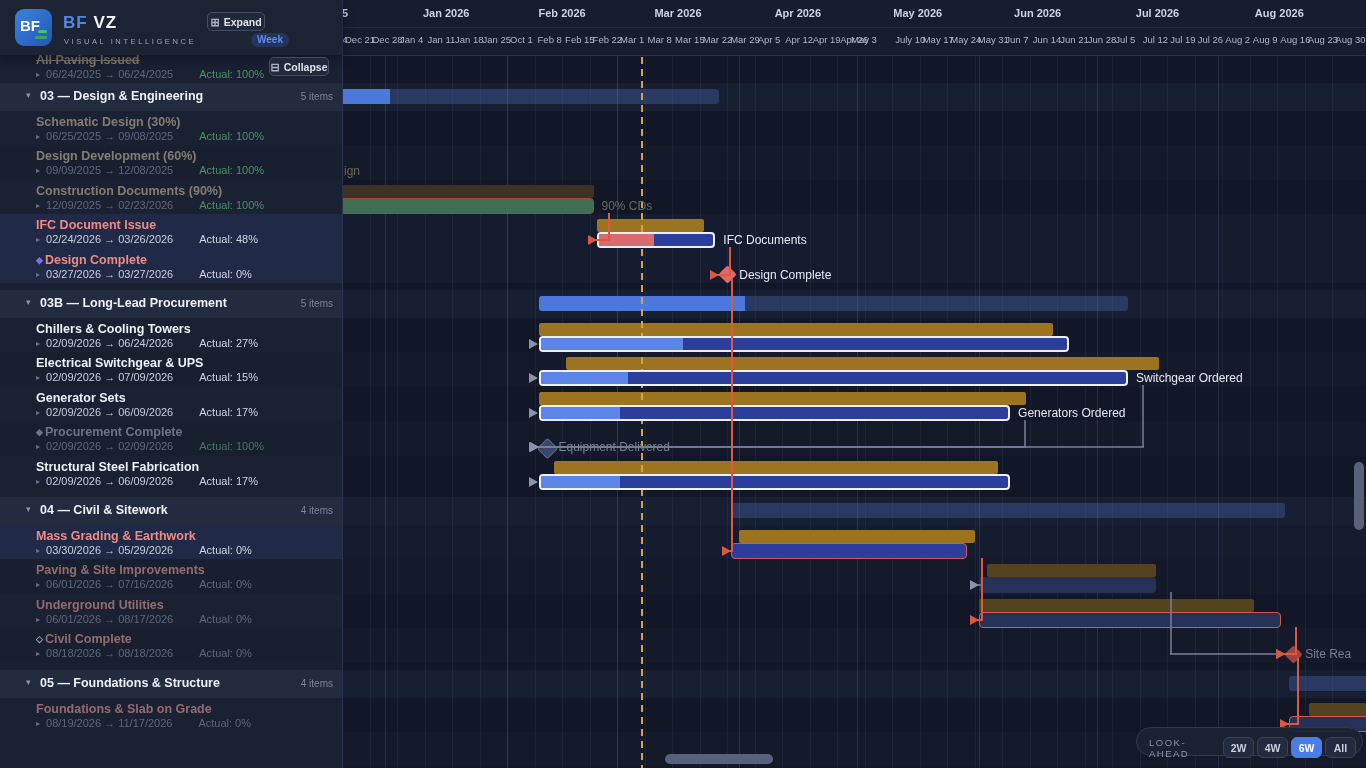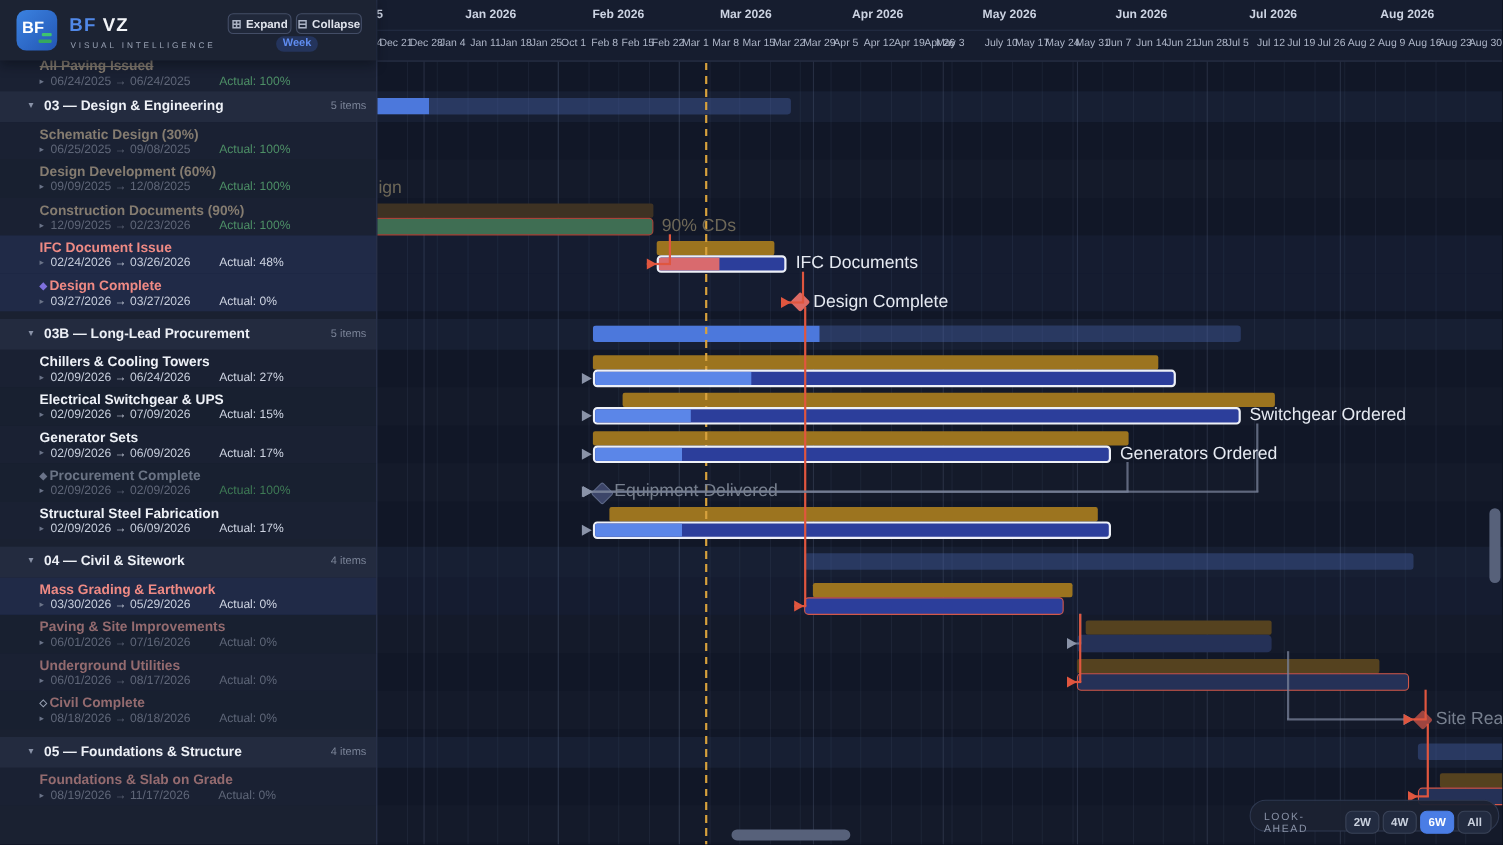--- a/index.html
+++ b/index.html
@@ -36,21 +36,21 @@
   #logo .lg-txt{position:absolute;left:5px;top:8px;font-size:15px;font-weight:bold;color:#fff;}
   #logo .gl1{position:absolute;right:5px;bottom:13px;width:9px;height:3px;background:#3ec46f;border-radius:1px;}
   #logo .gl2{position:absolute;right:5px;bottom:7px;width:12px;height:3px;background:#35a95f;border-radius:1px;}
   #brand-title{position:absolute;left:63px;top:13px;font-size:17px;font-weight:bold;letter-spacing:1px;}
   #brand-title .bf{color:#5188e8}#brand-title .vz{color:#f2f4f8}
   #brand-sub{position:absolute;left:64px;top:37px;font-size:7.5px;letter-spacing:2.6px;color:#9aa3b5;}
   .hdr-btn{position:absolute;top:12px;height:19px;border:1px solid #434d66;border-radius:5px;background:#20283a;
            color:#dfe3ec;font-size:10.5px;font-weight:bold;line-height:19px;text-align:center;box-sizing:border-box;}
   .hdr-btn .ic{margin-right:4px;color:#aab2c4;font-size:11px;}
   #btn-expand{left:207px;width:58px;}
-  #btn-collapse{left:269px;width:60px;}
+  #btn-collapse{left:269px;width:60px;margin-top:45px;}
   #scale-pill{position:absolute;left:251px;top:33px;width:38px;height:14px;border-radius:7px;background:#24345c;
               color:#5f8cf0;font-size:10px;font-weight:bold;text-align:center;line-height:14px;}
   
   #chart{position:absolute;left:342px;top:0;width:1024px;height:768px;overflow:hidden;background:#111727;}
   #chart-grid{position:absolute;left:0;top:0;width:1024px;height:768px;z-index:1;}
   .wk-line{position:absolute;top:27px;bottom:0;width:1px;background:rgba(125,140,175,.09);}
   .mo-line{position:absolute;top:0;bottom:0;width:1px;background:rgba(125,140,175,.20);}
   .band{position:absolute;left:0;width:1024px;}
   .band.sec{background:rgba(82,104,158,.10);}
   .band.alt{background:rgba(255,255,255,.014);}
@@ -69,21 +69,21 @@
   .gbar{position:absolute;height:16px;border-radius:4px;box-sizing:border-box;z-index:4;overflow:hidden;}
   .gbar.outline_white{border:2px solid #edf0f7;}
   .gbar.outline_red{border:1px solid #d4584a;}
   .gbar.outline_red_thin{border:1px solid #a84438;}
   .bg_navy{background:#2c3e9b}.bg_navy_dim{background:#253157}.bg_green{background:#3f6e53}
   .prog{position:absolute;left:0;top:0;bottom:0;}
   .prog.salmon{background:#d96a6e}.prog.blue{background:#5b86e8}
   .diamond{position:absolute;width:13px;height:13px;transform:rotate(45deg);z-index:4;border-radius:2px;}
   .diamond.salmon{background:#dd6a64}.diamond.slate{background:#3c4569;border:1px solid #5d6887}
   .diamond.darkred{background:#9e4540}
-  .bar-label{position:absolute;height:16px;line-height:16px;font-size:16px;white-space:nowrap;z-index:6;}
+  .bar-label{position:absolute;height:16px;line-height:16px;font-size:12px;white-space:nowrap;z-index:6;}
   .bar-label.bright{color:#e6eaf2}.bar-label.dim{color:#78808f}.bar-label.muted{color:#6e6858}
   .cl{position:absolute;z-index:5;}
   .cl.red{background:#e0563f}.cl.gray{background:#78819a;opacity:.75}
   .carrow{position:absolute;width:0;height:0;border:5px solid transparent;z-index:5;}
   .carrow.red{border-left:9px solid #e0563f;}
   .carrow.gray{border-left:9px solid #8a93a8;}
   
   #lookahead{position:absolute;left:1136px;top:727px;width:227px;height:29px;background:rgba(27,34,50,.95);
              border:1px solid #2e3850;border-radius:15px;z-index:40;box-sizing:border-box;
              display:flex;align-items:center;padding:12px 6px 0 12px;}

